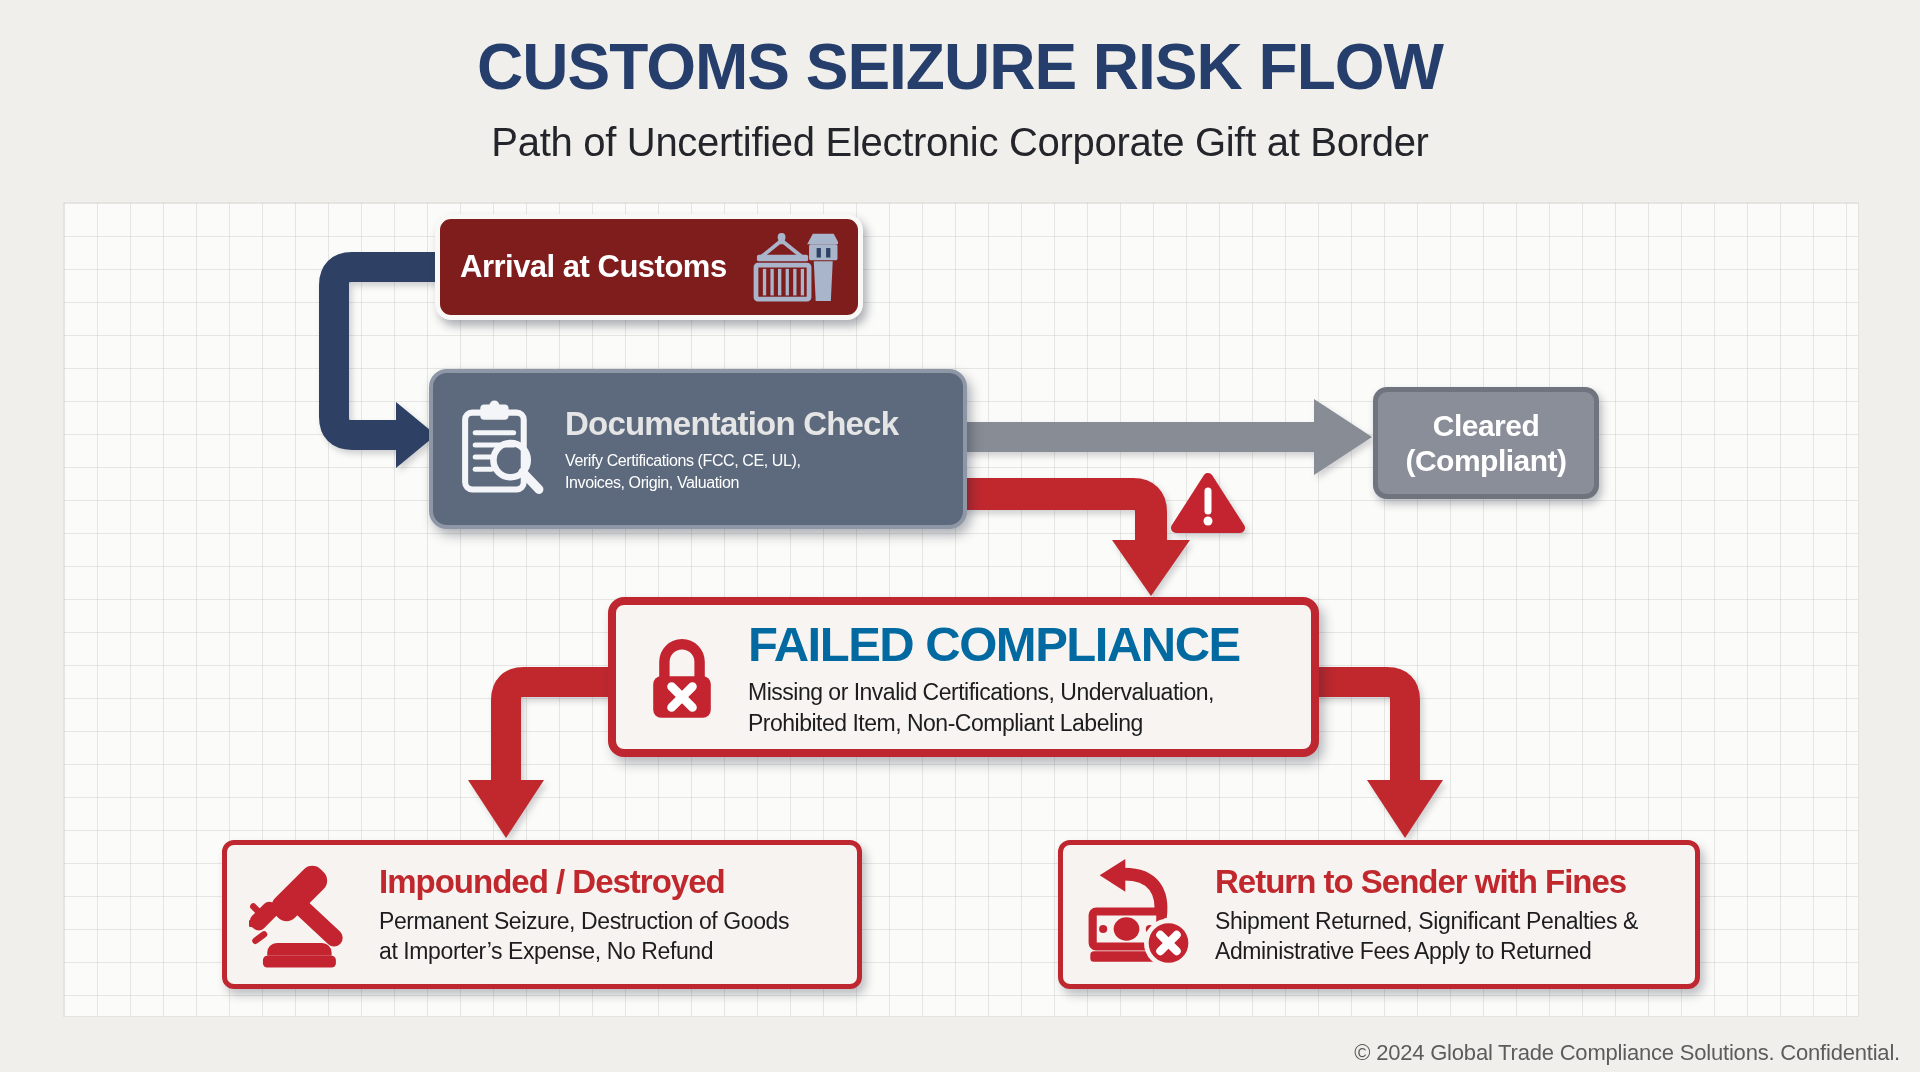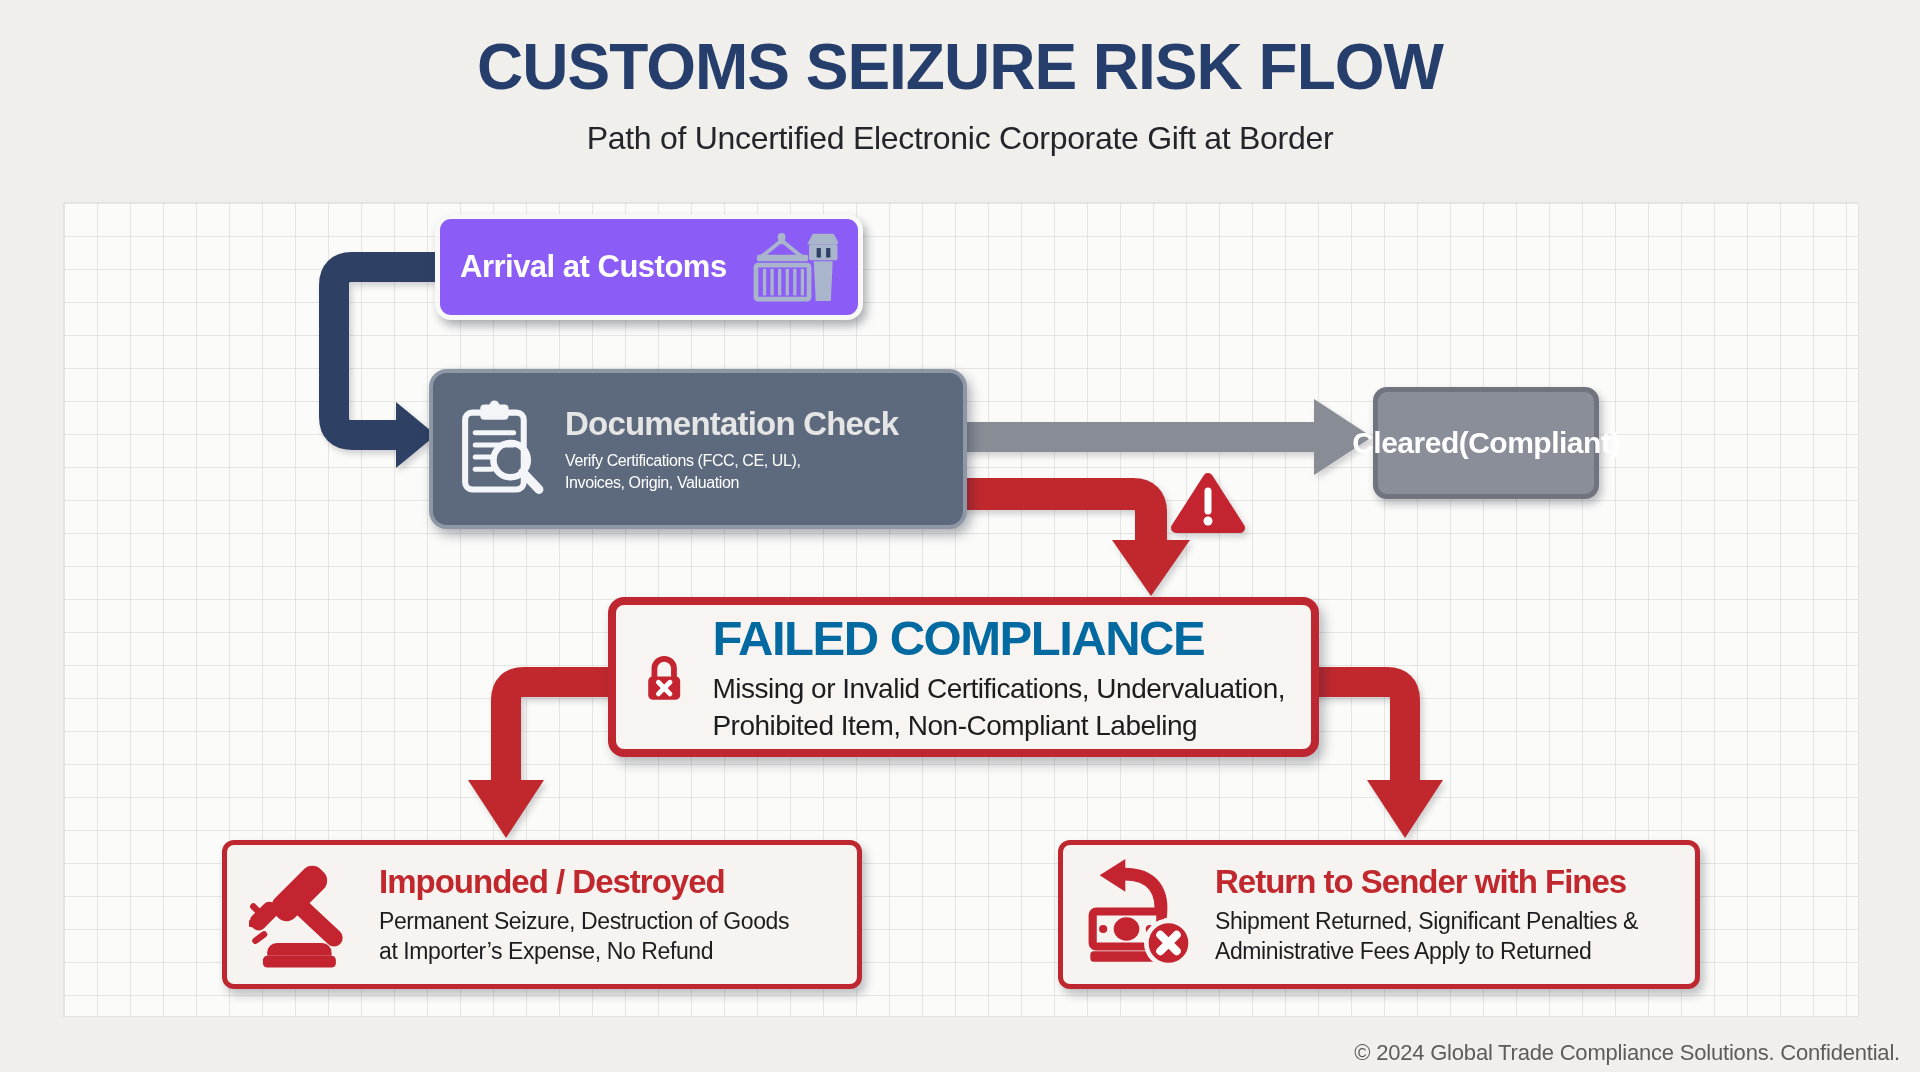--- a/index.html
+++ b/index.html
@@ -10,21 +10,21 @@
   }
   .canvas{position:relative;width:1920px;height:1072px;}
 
   
   .hdr{position:absolute;left:0;top:0;width:100%;text-align:center;}
   .hdr .title{
     margin:16px;margin-top:30px;
     font-size:64px;font-weight:bold;color:#253e6b;letter-spacing:-1px;
   }
   .hdr .subtitle{
-    margin-top:4px;font-size:32px;color:#23252a;letter-spacing:-0.3px;
+    margin-top:4px;font-size:40px;color:#23252a;letter-spacing:-0.3px;
   }
 
   
   .grid-panel{
     position:absolute;left:63px;top:202px;width:1794px;height:813px;
     background-color:#fbfbf9;
     background-image:
       linear-gradient(to right, rgba(180,180,176,0.30) 1.5px, transparent 1.5px),
       linear-gradient(to bottom, rgba(180,180,176,0.30) 1.5px, transparent 1.5px);
     background-size:33px 33px;
@@ -38,51 +38,51 @@
     filter:drop-shadow(3px 4px 3px rgba(60,60,75,.22));
   }
 
   
   .node{position:absolute;box-sizing:border-box;display:flex;align-items:center;}
   .node .txt{display:flex;flex-direction:column;justify-content:center;}
   .nw{white-space:nowrap;}
 
   .arrival{
     left:435px;top:214px;width:428px;height:106px;
-    background:#8b5cf6;border:5px solid #f8f8f6;border-radius:16px;
+    background:#7f1d1d;border:5px solid #f8f8f6;border-radius:16px;
     box-shadow:4px 6px 10px rgba(30,35,55,.35);
     padding:0 20px;gap:12px;
   }
   .arrival .t{color:#ffffff;font-size:31px;font-weight:bold;letter-spacing:-0.5px;flex:1;}
 
   .doc{
     left:429px;top:369px;width:538px;height:160px;
     background:#5d6a7e;border:4px solid #8d97a6;border-radius:18px;
     box-shadow:4px 6px 12px rgba(30,35,55,.35);
     padding:0 20px;gap:16px;
   }
   .doc .t{color:#e5e5e5;font-size:33px;font-weight:bold;letter-spacing:-0.8px;margin-bottom:7px;}
   .doc .d{color:#ffffff;font-size:16px;line-height:1.32;letter-spacing:-0.4px;}
 
   .cleared{
     left:1373px;top:387px;width:226px;height:112px;
     background:#8a8e99;border:5px solid #6f747e;border-radius:14px;
     box-shadow:3px 5px 9px rgba(30,35,55,.30);
-    flex-direction:row;justify-content:center;
+    flex-direction:column;justify-content:center;
   }
   .cleared .t{color:#ffffff;font-size:30px;font-weight:bold;line-height:1.17;text-align:center;letter-spacing:-0.5px;}
 
   .failed{
     left:608px;top:597px;width:711px;height:160px;
     background:#f7f4f1;border:8px solid #bf2730;border-radius:16px;
     box-shadow:5px 7px 12px rgba(30,35,55,.30);
     padding:0 26px;gap:26px;
   }
   .failed .t{color:#0369a1;font-size:49px;font-weight:bold;letter-spacing:-1.5px;margin-bottom:5px;}
-  .failed .d{color:#1d1d1f;font-size:28px;line-height:1.32;letter-spacing:-0.5px;}
+  .failed .d{color:#1d1d1f;font-size:23px;line-height:1.32;letter-spacing:-0.5px;}
 
   .outcome{
     background:#f6f3f0;border:5px solid #bf2730;border-radius:12px;
     box-shadow:4px 6px 10px rgba(30,35,55,.28);
     padding:12px 22px;gap:12px;
   }
   .outcome.impounded{left:222px;top:840px;width:640px;height:149px;}
   .outcome.returned{left:1058px;top:840px;width:642px;height:149px;}
   .outcome .t{color:#c0282e;font-size:33px;font-weight:bold;letter-spacing:-1px;margin-bottom:6px;}
   .outcome .d{color:#1d1d1f;font-size:23px;line-height:1.3;letter-spacing:-0.4px;}

